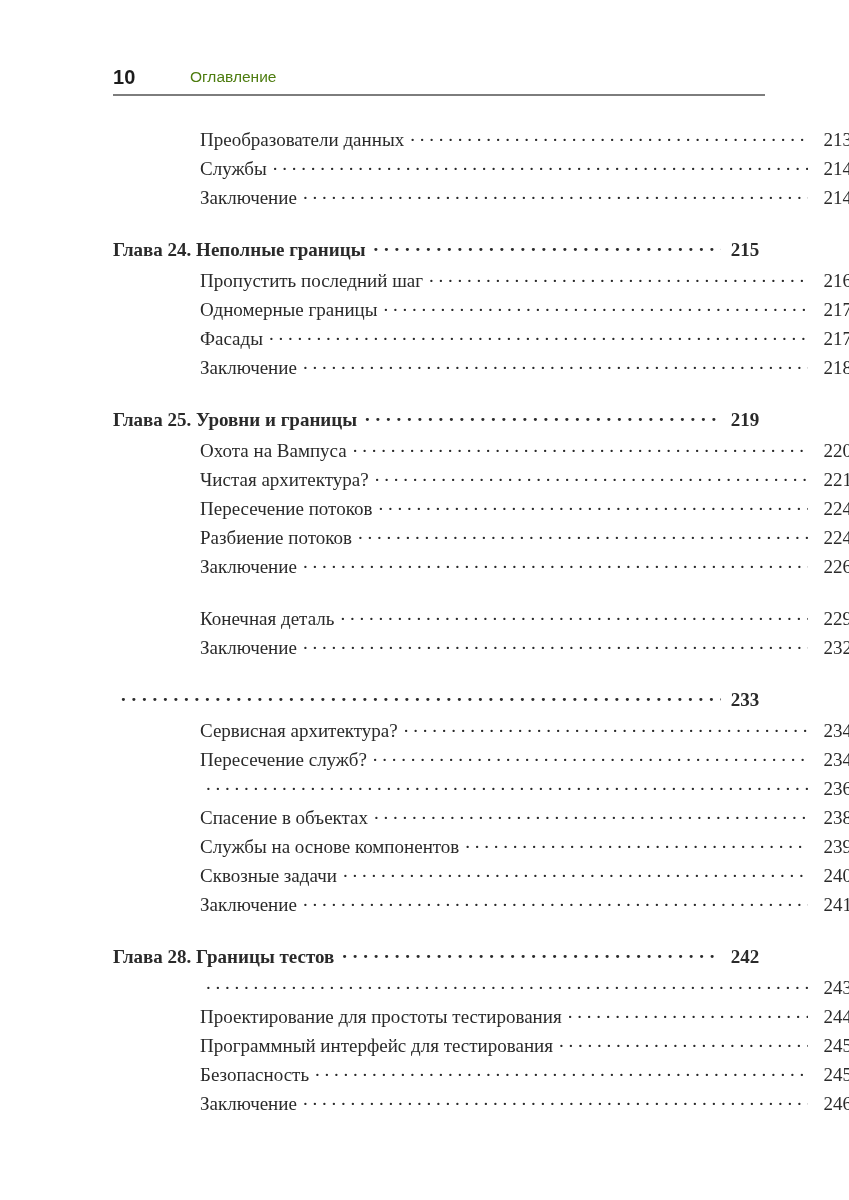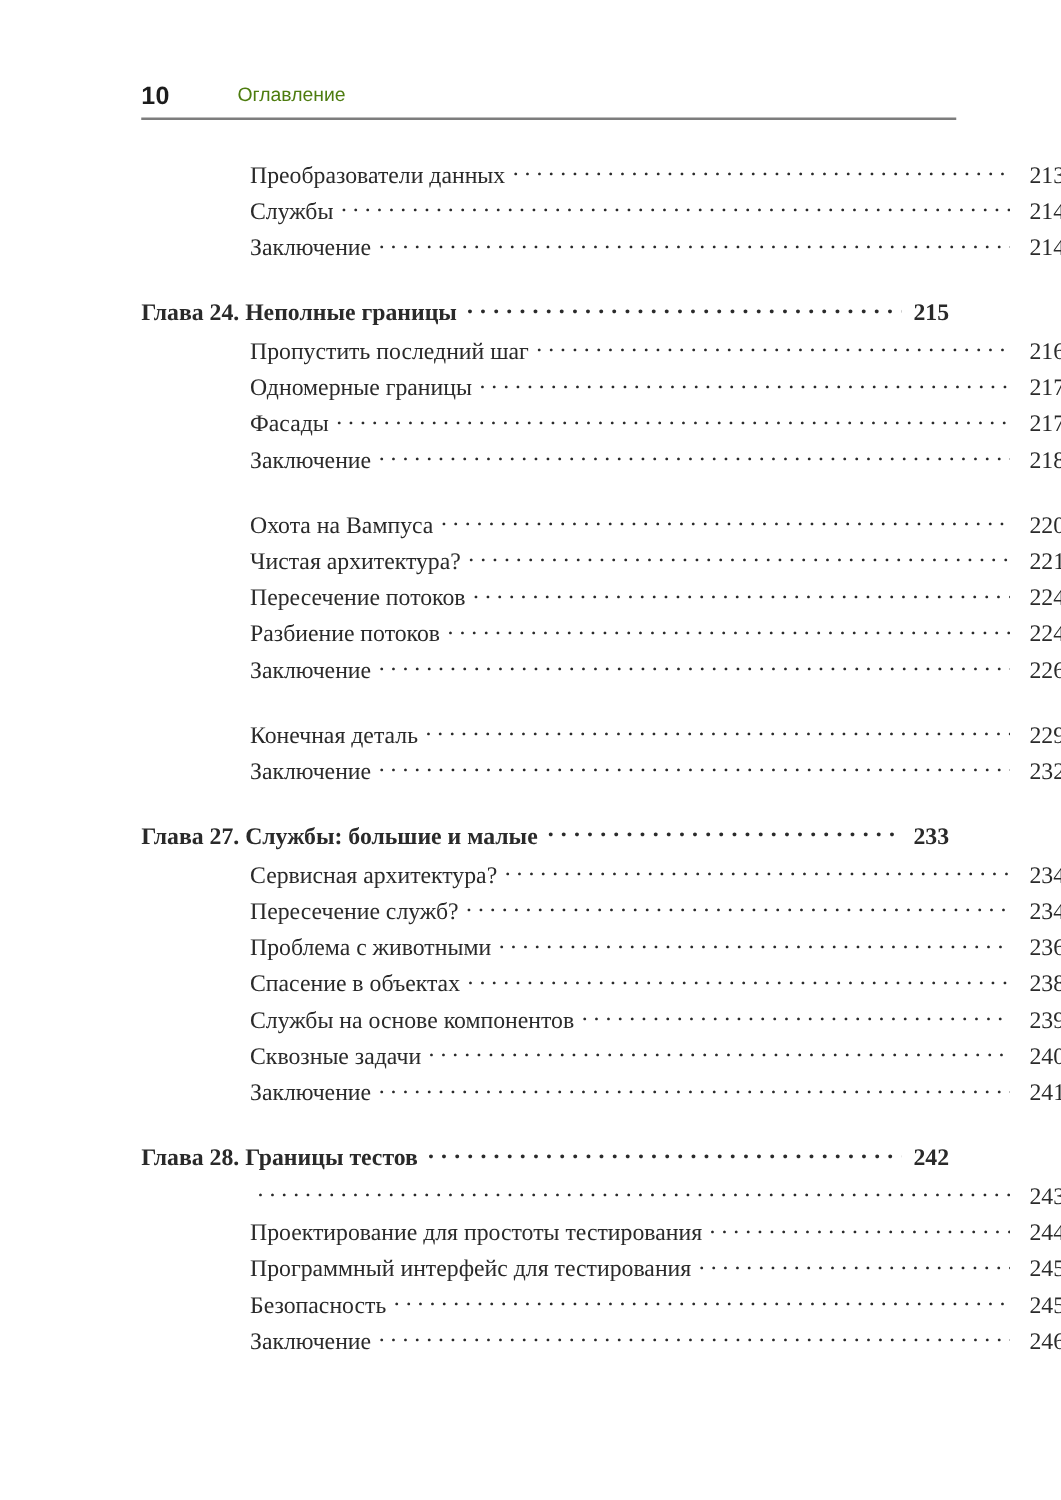--- a/index.html
+++ b/index.html
@@ -185,20 +185,25 @@
         <span class="label">Фасады</span>
         <span class="leader"></span>
         <span class="pageno">217</span>
       </div>
       <div class="toc-row section">
         <span class="label">Заключение</span>
         <span class="leader"></span>
         <span class="pageno">218</span>
       </div>
       <div class="group-gap"></div>
+      <div class="toc-row chapter">
+        <span class="label">Глава 25. Уровни и границы</span>
+        <span class="leader"></span>
+        <span class="pageno">219</span>
+      </div>
       <div class="toc-row section">
         <span class="label">Охота на Вампуса</span>
         <span class="leader"></span>
         <span class="pageno">220</span>
       </div>
       <div class="toc-row section">
         <span class="label">Чистая архитектура?</span>
         <span class="leader"></span>
         <span class="pageno">221</span>
       </div>
@@ -223,36 +228,34 @@
         <span class="leader"></span>
         <span class="pageno">229</span>
       </div>
       <div class="toc-row section">
         <span class="label">Заключение</span>
         <span class="leader"></span>
         <span class="pageno">232</span>
       </div>
       <div class="group-gap"></div>
       <div class="toc-row chapter">
-        <span class="label">Глава 27. Службы: большие и малые</span>
         <span class="leader"></span>
         <span class="pageno">233</span>
       </div>
       <div class="toc-row section">
         <span class="label">Сервисная архитектура?</span>
         <span class="leader"></span>
         <span class="pageno">234</span>
       </div>
       <div class="toc-row section">
         <span class="label">Пересечение служб?</span>
         <span class="leader"></span>
         <span class="pageno">234</span>
       </div>
       <div class="toc-row section">
-        <span class="label">Проблема с животными</span>
         <span class="leader"></span>
         <span class="pageno">236</span>
       </div>
       <div class="toc-row section">
         <span class="label">Спасение в объектах</span>
         <span class="leader"></span>
         <span class="pageno">238</span>
       </div>
       <div class="toc-row section">
         <span class="label">Службы на основе компонентов</span>

